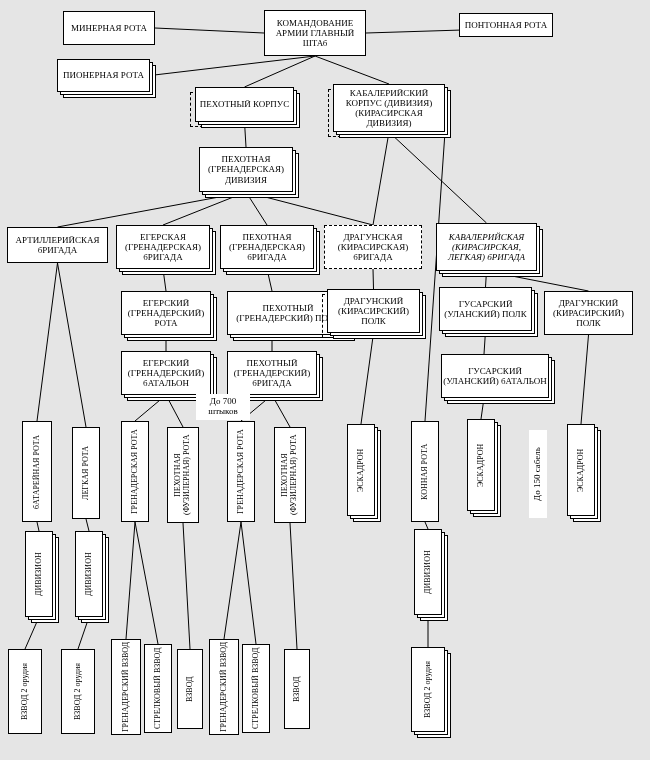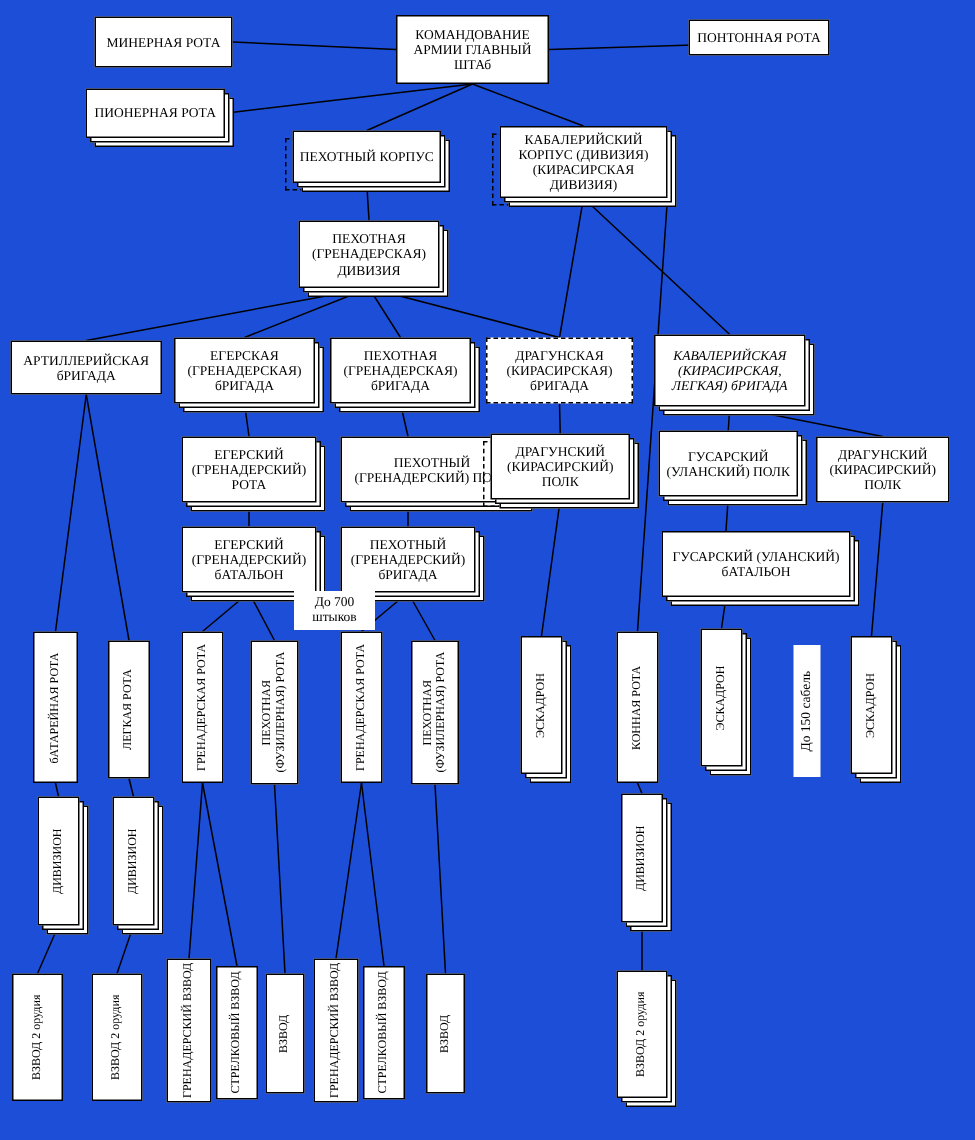--- a/index.html
+++ b/index.html
@@ -1,17 +1,17 @@
 <!DOCTYPE html>
 <html><head>
 <meta charset="utf-8">
 <style>
   html, body { margin:0; padding:0; background:#ffffff; }
   body { font-family:"Liberation Serif","DejaVu Serif",serif; color:#000; }
-  .canvas { position:relative; width:650px; height:760px; background:#1d4ed8; overflow:hidden; }
+  .canvas { position:relative; width:650px; height:760px; background:#e5e5e5; overflow:hidden; }
   #edges { position:absolute; left:0; top:0; z-index:0; }
   #edges line { stroke:#000000; stroke-width:1; }
   .node { position:absolute; z-index:1; }
   .box {
     position:absolute; inset:0; z-index:3; background:#fff; border:1px solid #000;
     display:flex; align-items:center; justify-content:center; text-align:center;
     font-size:9px; line-height:1.12; padding:1px; box-sizing:border-box;
   }
   .node.dashed > .box { border:1px dashed #000; }
   .node.vert > .box { writing-mode:vertical-rl; transform:rotate(180deg); font-size:8px; }
@@ -191,21 +191,21 @@
           <span>ЕГЕРСКИЙ (ГРЕНАДЕРСКИЙ) бАТАЛЬОН</span>
         </div>
       </div>
       <div class="node stack" style="left: 227px; top: 351px; width: 90px; height: 44px;">
         <div class="layer l2"></div>
         <div class="layer l1"></div>
         <div class="box">
           <span>ПЕХОТНЫЙ (ГРЕНАДЕРСКИЙ) бРИГАДА</span>
         </div>
       </div>
-      <div class="node stack" style="left: 441px; top: 354px; width: 108px; height: 44px; padding-left: 18px;">
+      <div class="node stack" style="left: 441px; top: 354px; width: 108px; height: 44px;">
         <div class="layer l2"></div>
         <div class="layer l1"></div>
         <div class="box">
           <span>ГУСАРСКИЙ (УЛАНСКИЙ) бАТАЛЬОН</span>
         </div>
       </div>
       <div class="node vert" style="left: 22px; top: 421px; width: 30px; height: 101px;">
         <div class="box">
           <span>бАТАРЕЙНАЯ РОТА</span>
         </div>

